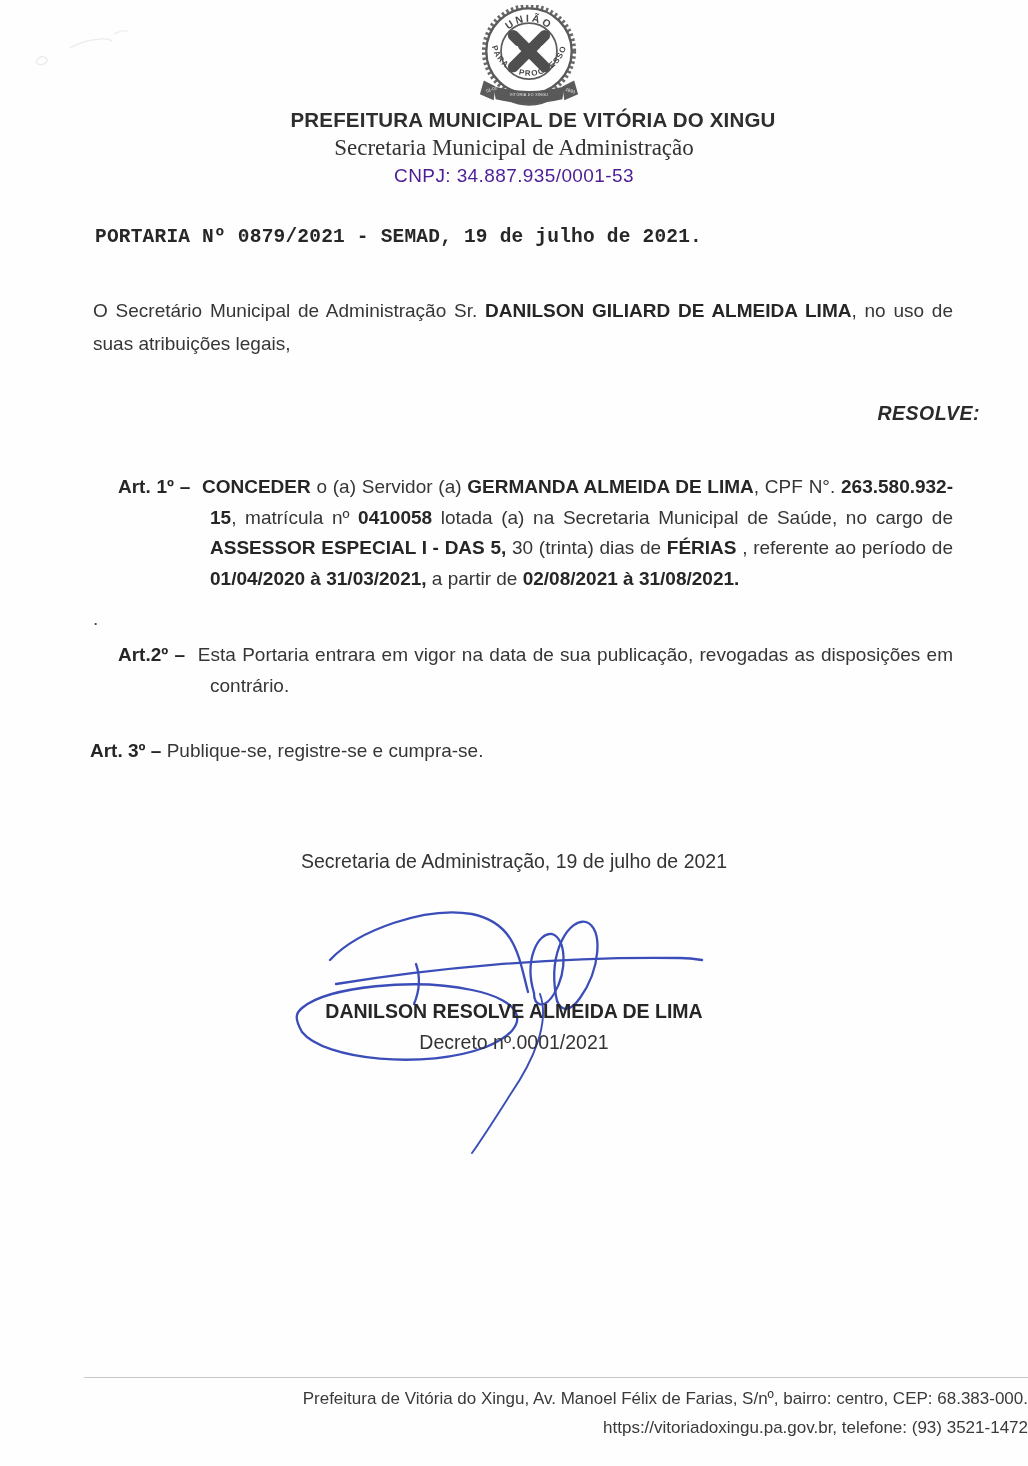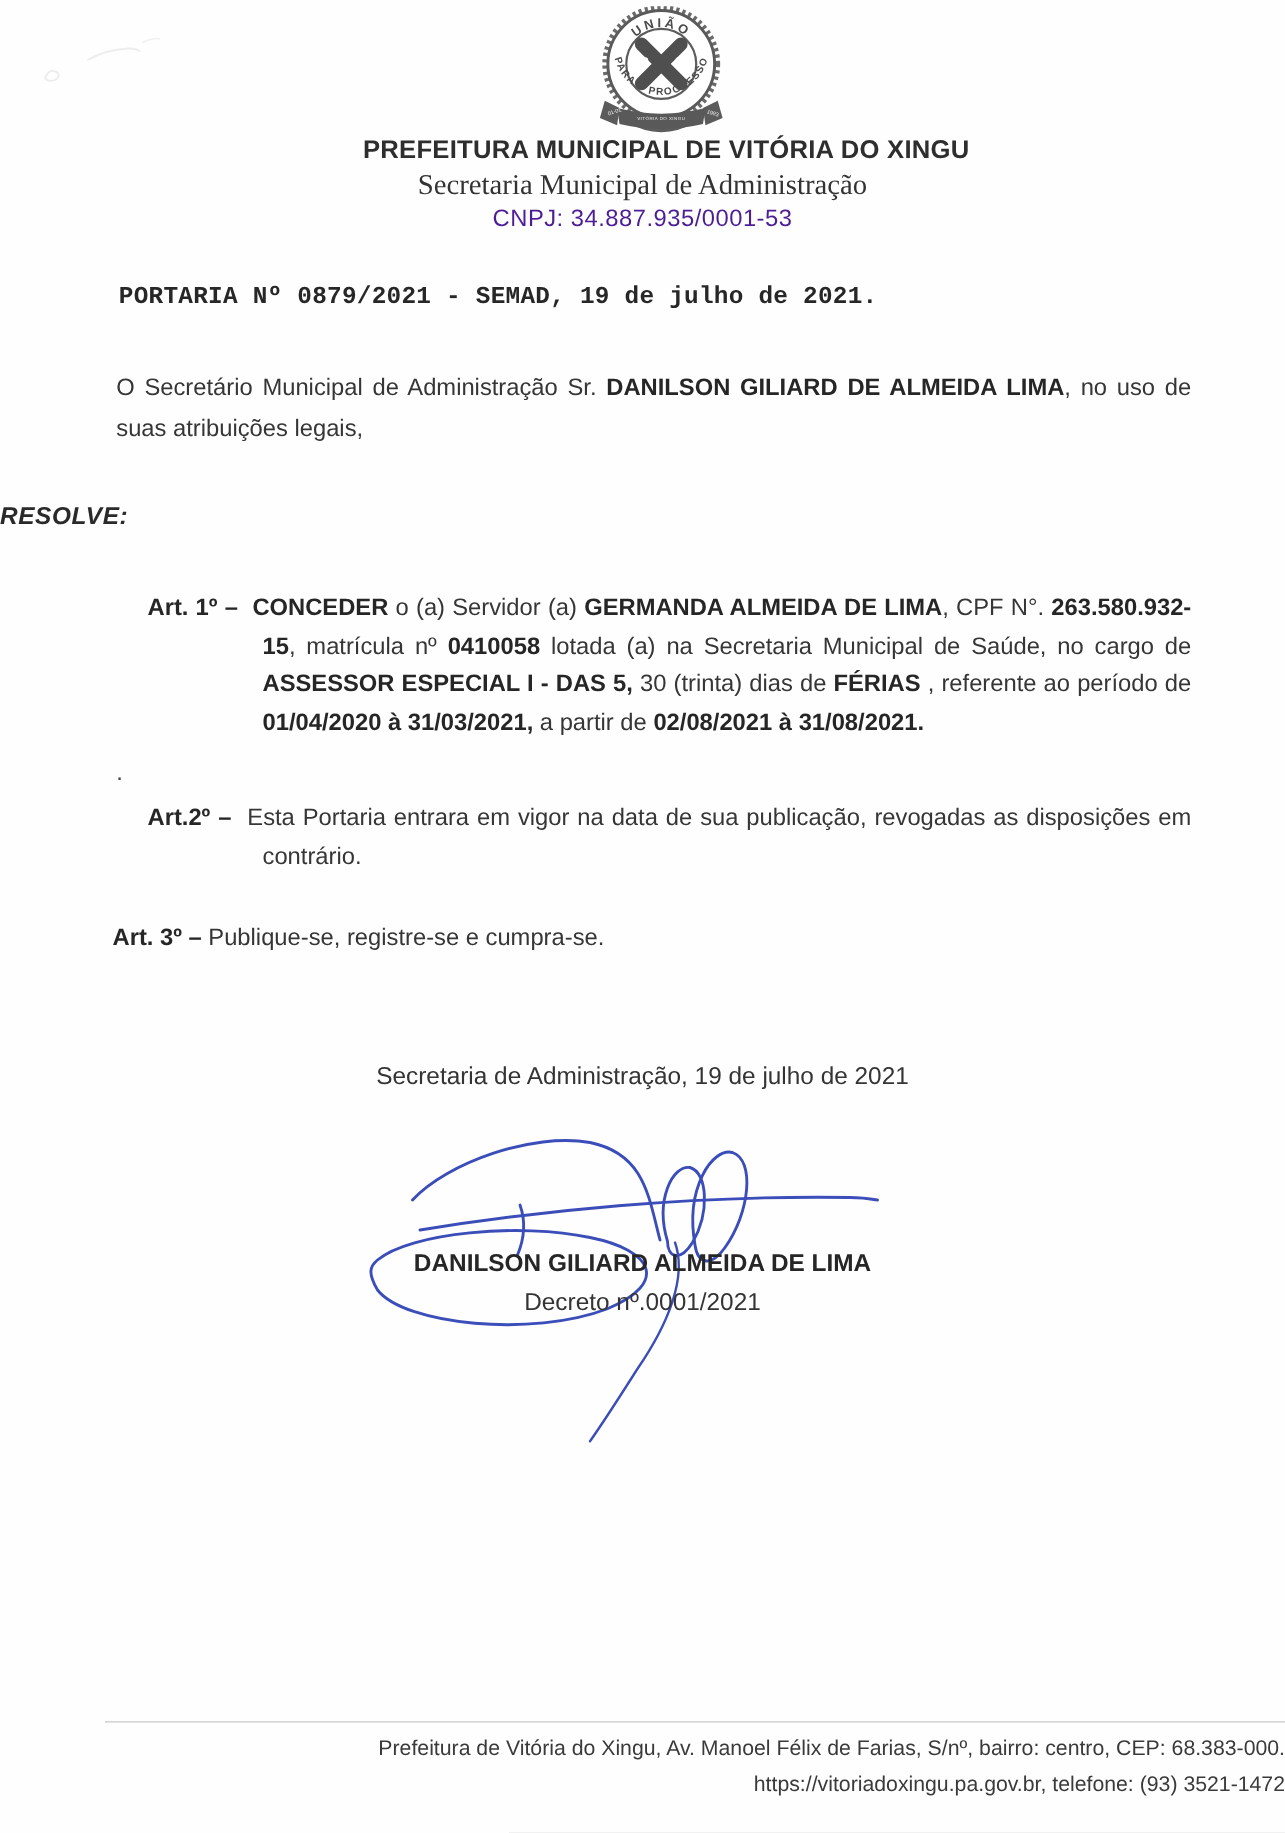--- a/index.html
+++ b/index.html
@@ -23,21 +23,21 @@
   .header .org{font-size:20.5px;font-weight:bold;color:#2e2e2e;letter-spacing:.2px;padding-left:38px;}
   .header .dept{font-family:"Liberation Serif", serif;font-size:23px;color:#333;}
   .header .cnpj{font-size:19px;color:#4c1d95;letter-spacing:.4px;}
 
   
   .title{left:95px;top:226px;font-size:19.5px;font-weight:bold;color:#272727;letter-spacing:.2px;font-family:Liberation Mono, monospace;}
 
   
   .intro{left:93px;top:294px;width:860px;font-size:19px;line-height:33px;text-align:justify;}
 
-  .resolve{left:0;top:402px;width:980px;text-align:left;
+  .resolve{left:0;top:402px;width:980px;text-align:right;
     font-size:19.5px;font-weight:bold;font-style:italic;color:#2a2a2a;letter-spacing:.5px;}
 
   
   .article{font-size:19px;line-height:30.5px;text-align:justify;}
   .article .hang{display:block;padding-left:92px;text-indent:-92px;margin-left:25px;}
   .art1{left:93px;top:472px;width:860px;}
   .art2{left:93px;top:640px;width:860px;}
   .art3{left:90px;top:736px;width:880px;text-align:left;}
   .stray-dot{left:93px;top:608px;font-size:19px;color:#444;}
 
@@ -131,21 +131,21 @@
       <path d="M48,86 C140,71 265,58 392,60 C402,60 408,61 414,62"></path>
       <path d="M128,66 C133,80 131,94 126,106"></path>
       <path d="M246,95 C236,62 250,34 264,36 C278,40 280,72 266,96 C256,112 246,108 246,95"></path>
       <path d="M268,98 C260,52 282,20 298,24 C316,30 312,72 292,100 C280,117 270,112 268,98"></path>
       <path d="M14,110 C40,88 128,80 184,92 C234,102 248,128 198,149 C138,172 36,162 14,134 C6,120 8,115 14,110"></path>
       <path d="M252,96 C262,124 246,162 222,197 C208,219 196,238 184,255" stroke-width="1.9"></path>
     </g>
   </svg>
 
   <div class="abs sig-block">
-    <div class="name">DANILSON GILIARD ALMEIDA DE LIMA</div>
+    <div class="name">DANILSON RESOLVE ALMEIDA DE LIMA</div>
     <div>Decreto nº.0001/2021</div>
   </div>
 
   <div class="abs footer-rule"></div>
   <div class="abs footer">
     <div>Prefeitura de Vitória do Xingu, Av. Manoel Félix de Farias, S/nº, bairro: centro, CEP: 68.383-000.</div>
     <div>https://vitoriadoxingu.pa.gov.br, telefone: (93) 3521-1472</div>
   </div>
 
 </div>

